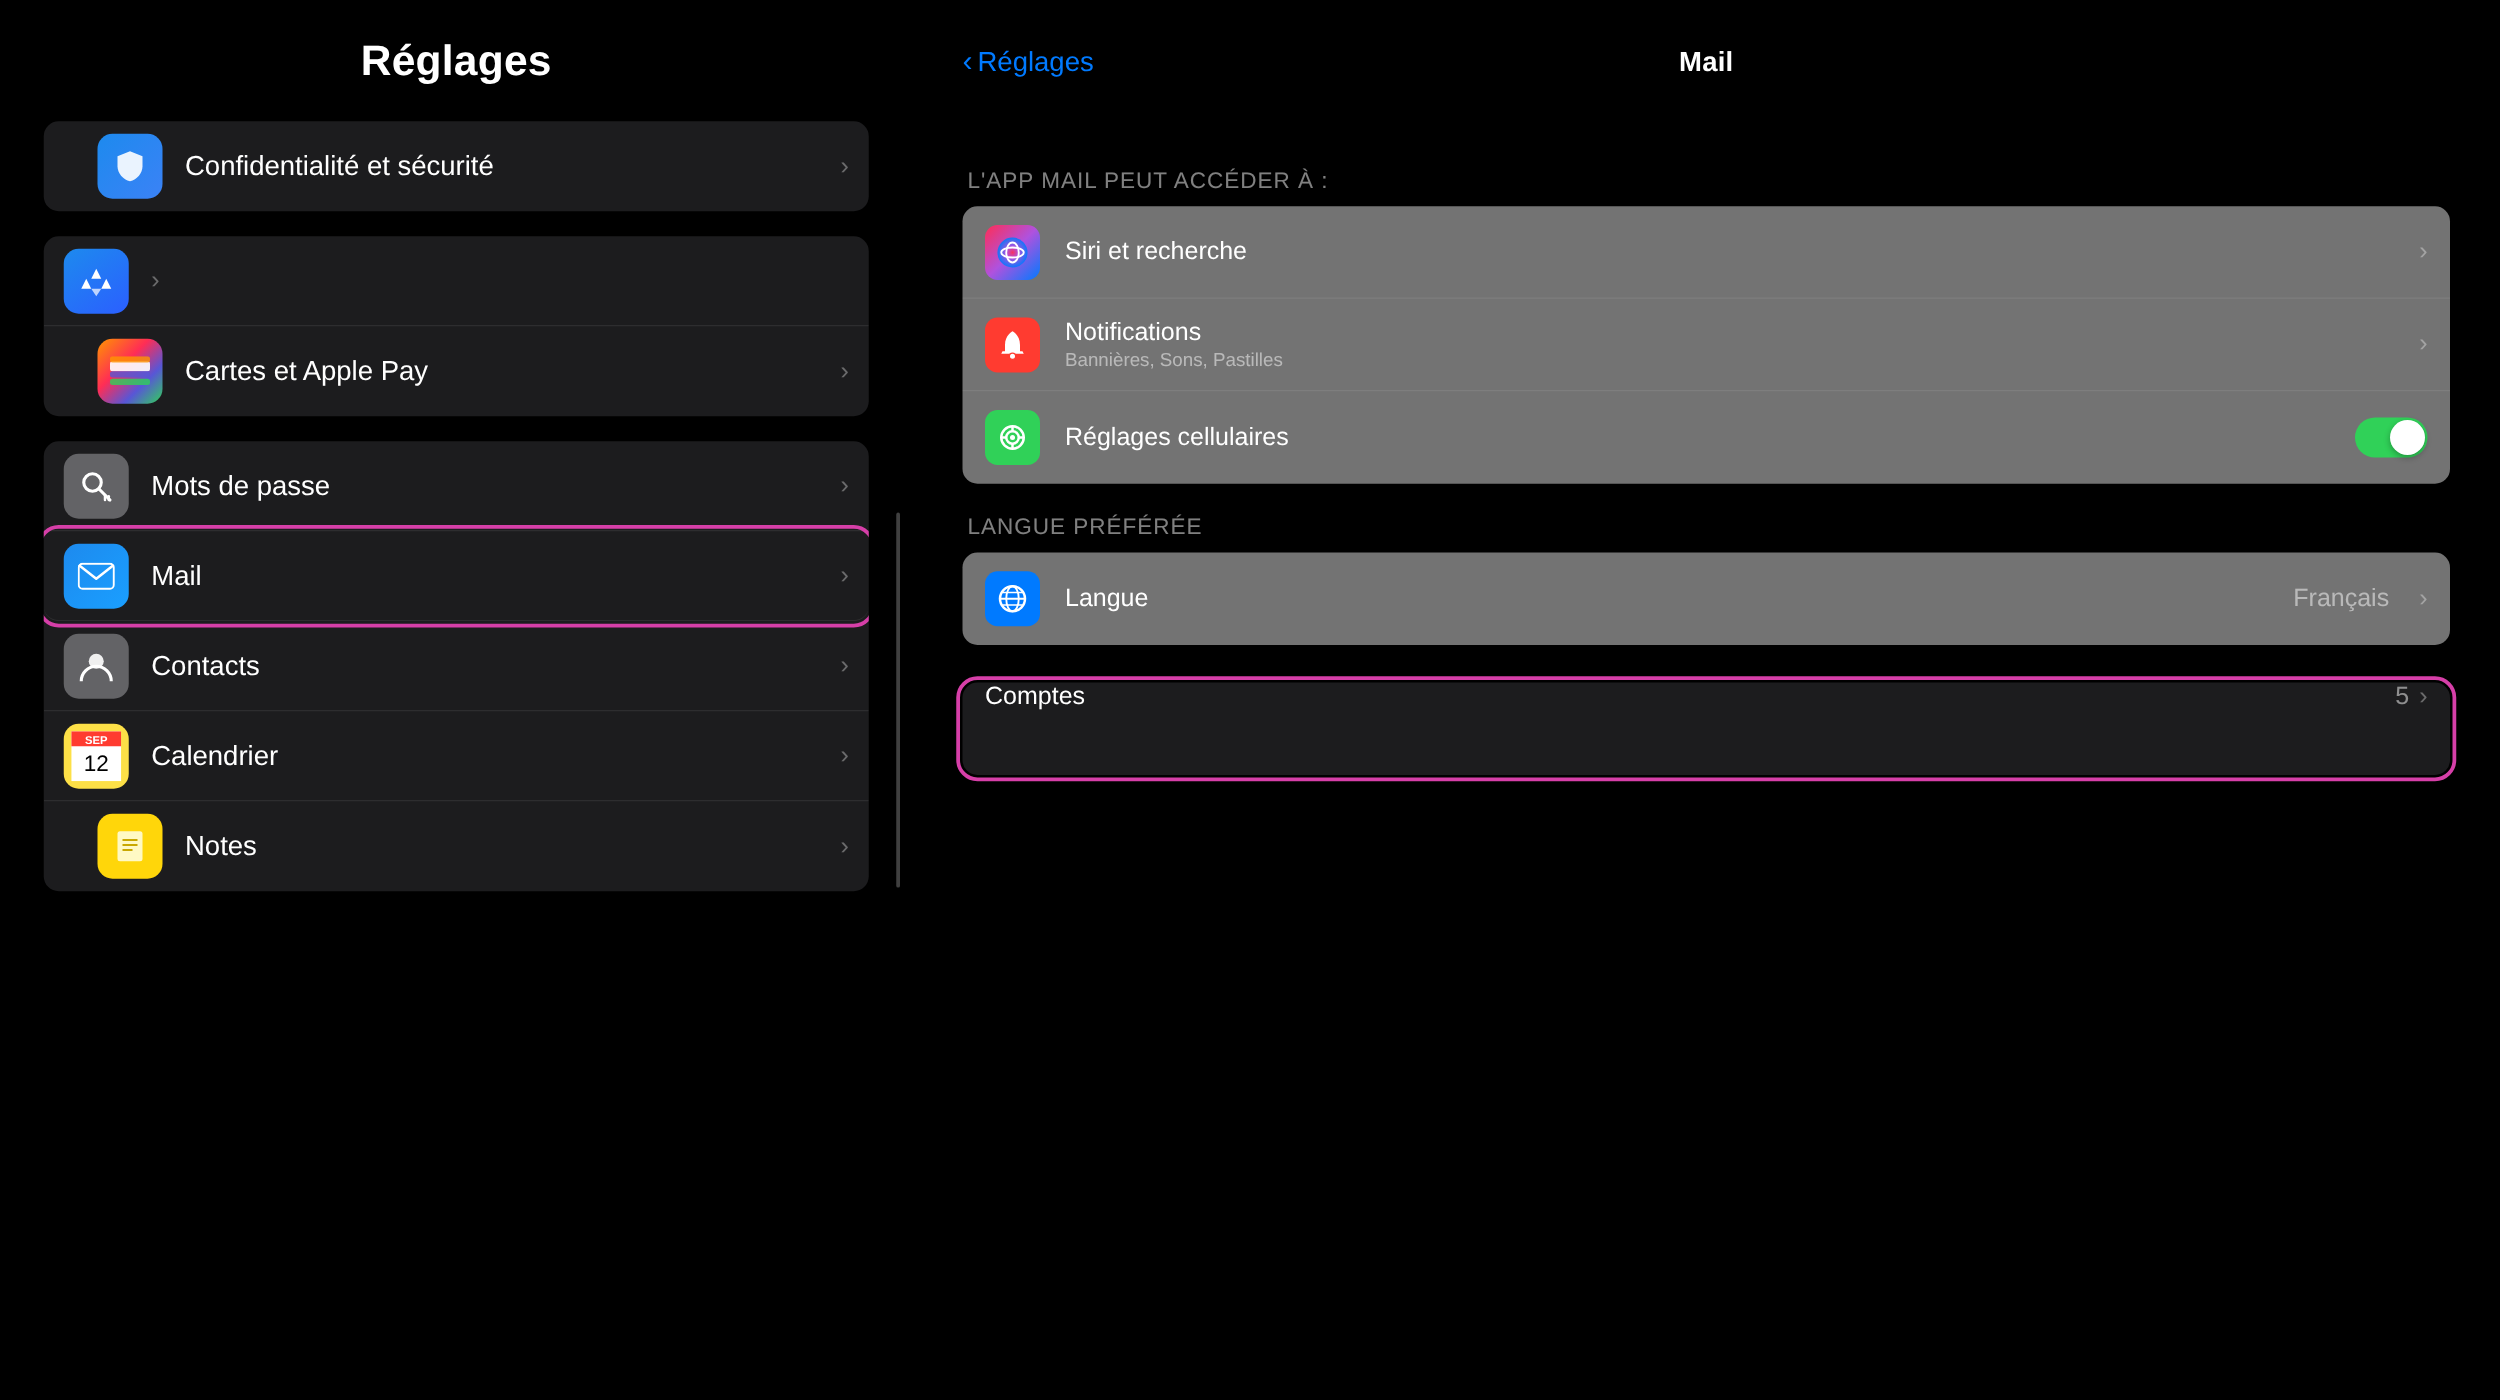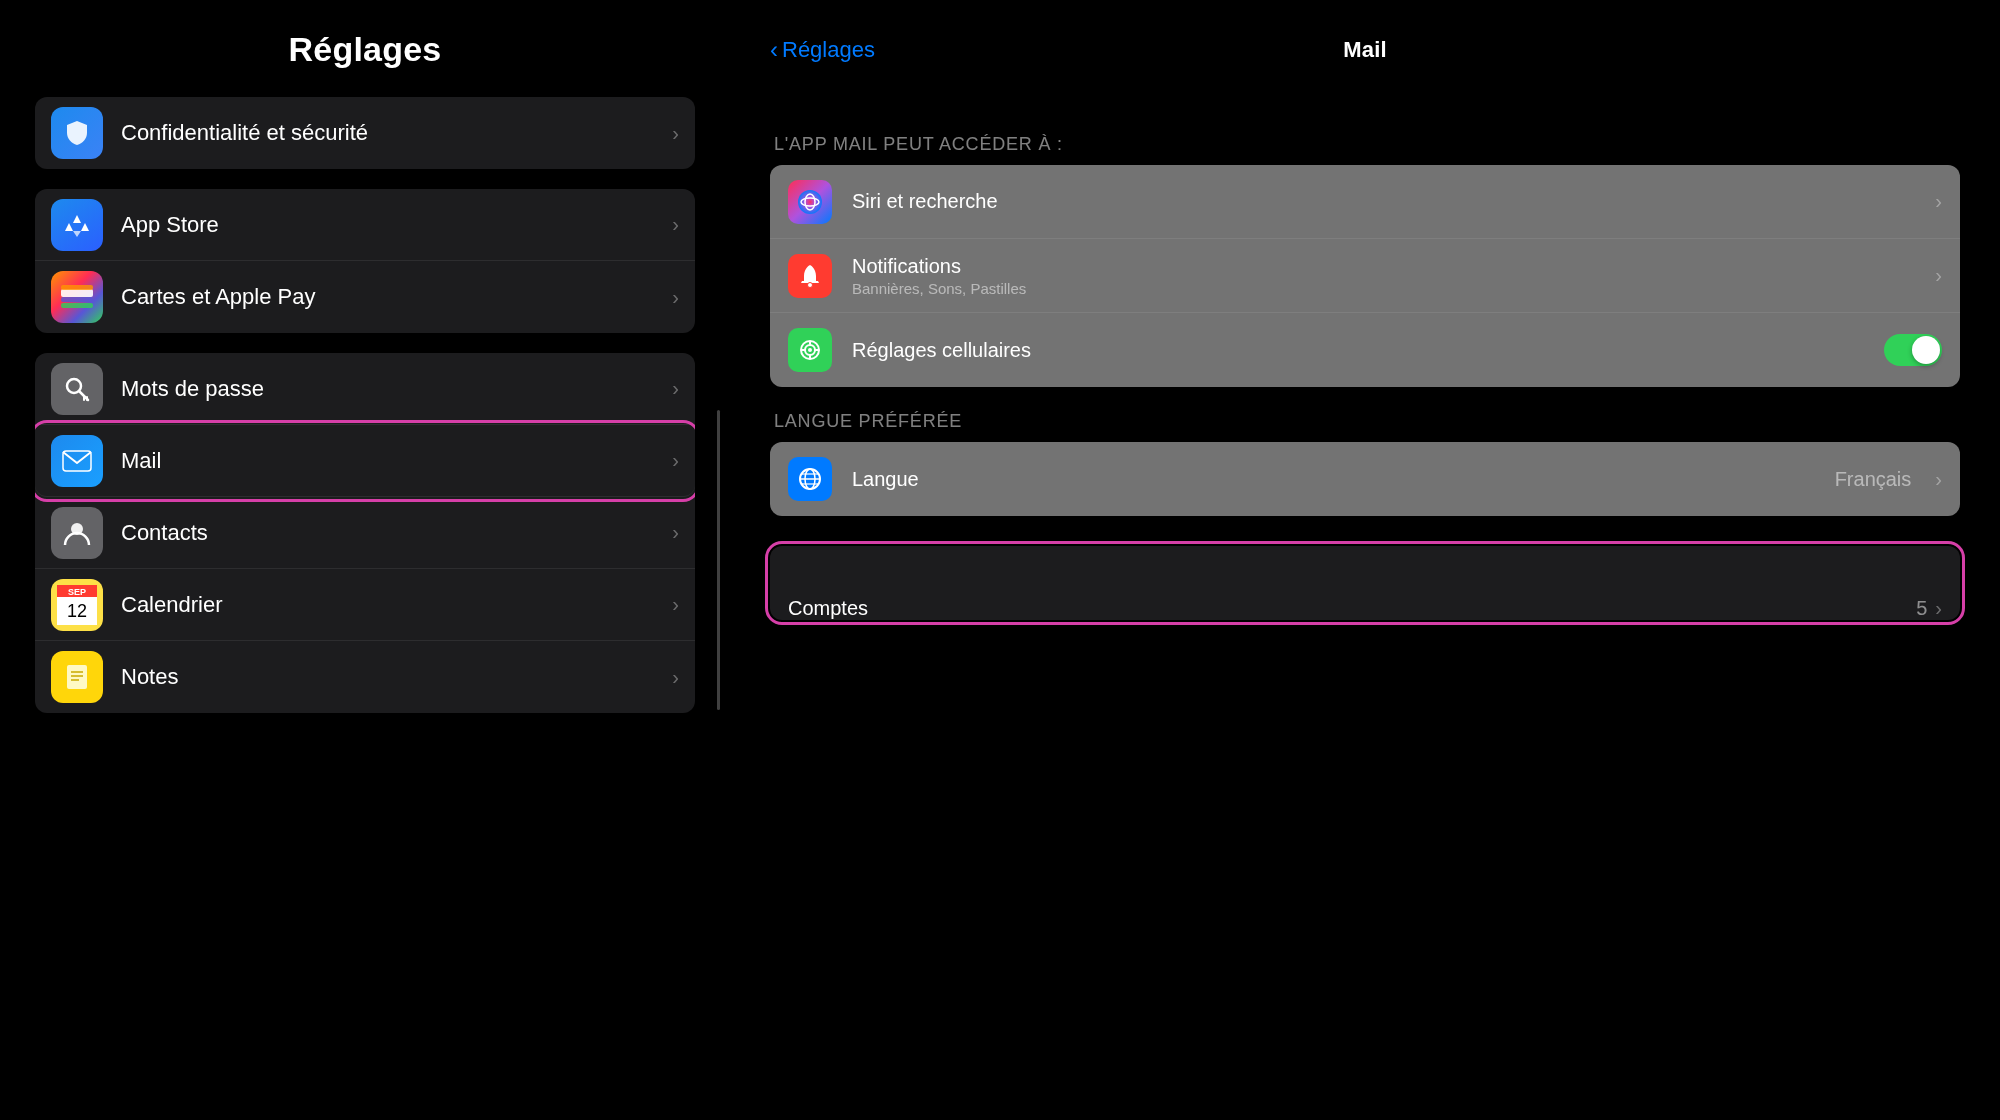--- a/index.html
+++ b/index.html
@@ -56,20 +56,21 @@
       display: flex;
       align-items: center;
       padding: 0 16px;
       height: 72px;
       border-bottom: 1px solid rgba(255,255,255,0.08);
       cursor: pointer;
       position: relative;
     }
     .settings-row:last-child {
       border-bottom: none;
+      margin-left: 27px;
     }
 
     .settings-row.highlighted {
       outline: 3px solid #d63fa8;
       border-radius: 12px;
       outline-offset: 2px;
     }
 
     .row-icon {
       width: 52px;
@@ -221,21 +222,21 @@
       top: 2px;
       right: 2px;
       box-shadow: 0 2px 5px rgba(0,0,0,0.3);
     }
 
     
     .comptes-row {
       background: #1c1c1e;
       border-radius: 12px;
       display: flex;
-      align-items: flex-end;
+      align-items: flex-start;
       padding: 0 18px;
       height: 74px;
       cursor: pointer;
       outline: 3px solid #d63fa8;
       outline-offset: 2px;
       margin-top: 30px;
     }
 
     .comptes-label {
       flex: 1;
@@ -312,21 +313,20 @@
   <div class="settings-group">
     <div class="settings-row">
       <div class="row-icon icon-appstore">
         <svg width="30" height="30" viewBox="0 0 30 30" fill="white">
           <path d="M15 5L19 13H11L15 5Z"></path>
           <path d="M7 13L3 21H11L7 13Z"></path>
           <path d="M23 13L19 21H27L23 13Z"></path>
           <path d="M11 21H19L15 27L11 21Z" opacity="0.7"></path>
         </svg>
       </div>
-      <span class="row-label">App Store</span>
       <span class="chevron">›</span>
     </div>
     <div class="settings-row">
       <div class="row-icon" style="background: linear-gradient(135deg, #ff9500 0%, #ff2d55 40%, #5856d6 70%, #30d158 100%); overflow:hidden;">
         <svg width="32" height="24" viewBox="0 0 32 24" fill="none">
           <rect x="0" y="4" width="32" height="8" rx="2" fill="white" opacity="0.9"></rect>
           <rect x="0" y="0" width="32" height="5" rx="2" fill="#ff9500" opacity="0.8"></rect>
           <rect x="0" y="12" width="32" height="5" rx="2" fill="#5856d6" opacity="0.8"></rect>
           <rect x="0" y="18" width="32" height="5" rx="2" fill="#30d158" opacity="0.8"></rect>
         </svg>

